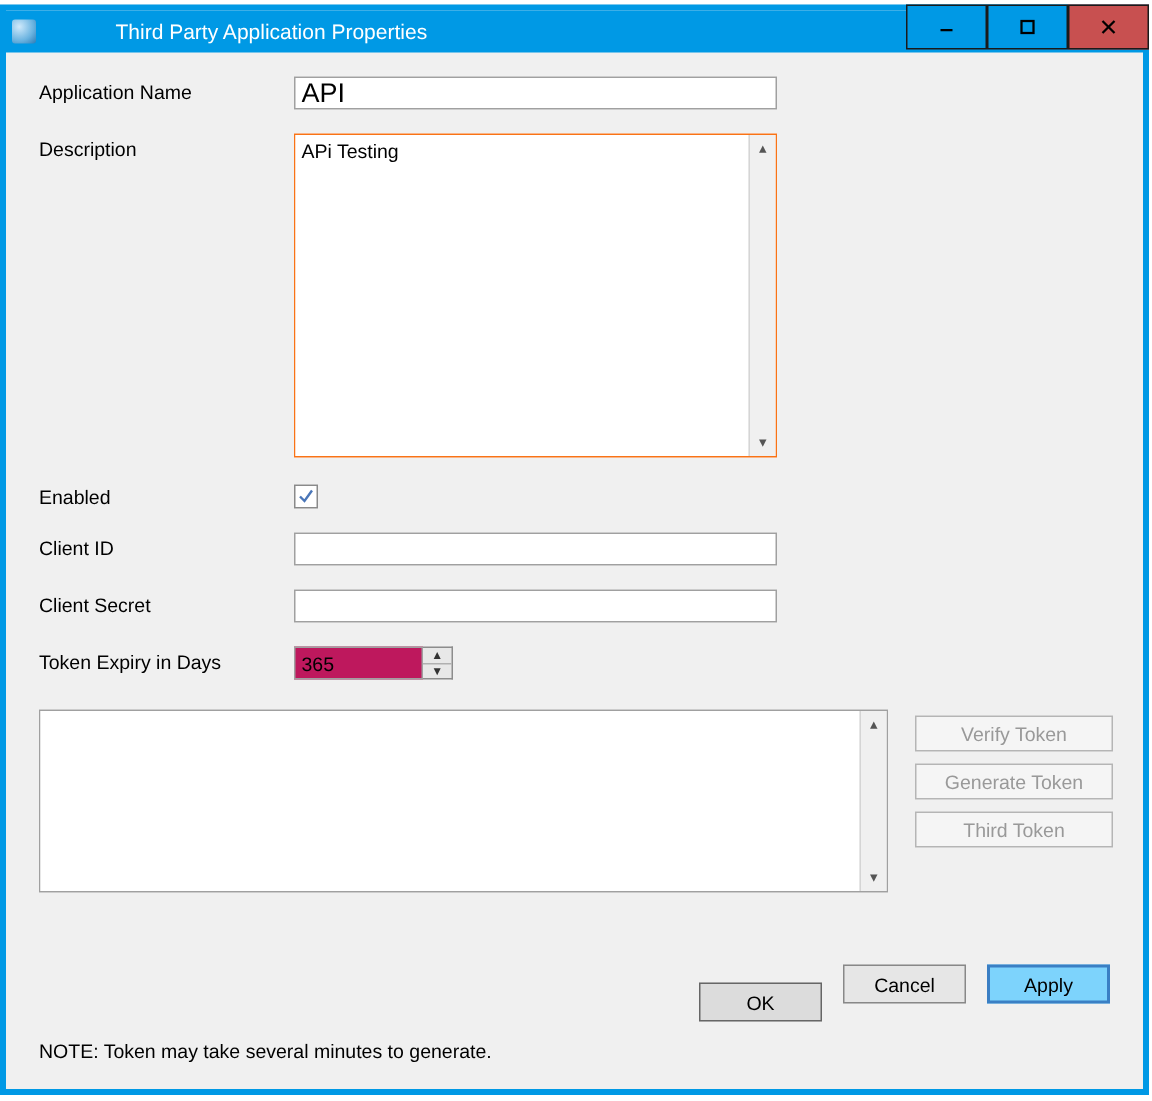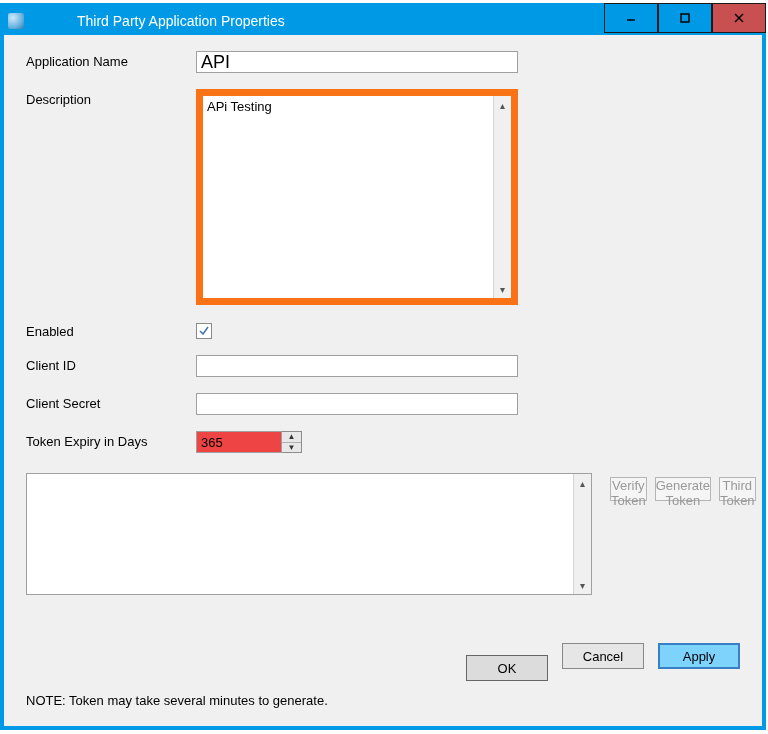--- a/index.html
+++ b/index.html
@@ -92,21 +92,21 @@
     .text-input {
       border: 1px solid #a0a0a0;
       background: #fff;
       padding: 2px 4px;
       font-family: inherit;
       font-size: 18px;
       height: 22px;
       width: 322px;
     }
     .textarea-wrap {
-      border: 7px solid #f97316;
+      border: 1px solid #f97316;
       background: #fff;
       width: 322px;
       height: 216px;
       display: flex;
       justify-content: flex-end;
     }
     .textarea-main {
       flex: 1;
       border: none;
       resize: none;
@@ -153,21 +153,21 @@
       height: 22px;
       width: 322px;
       padding: 2px 4px;
     }
     .spinner {
       display: flex;
       width: 106px;
     }
     .spinner-input {
       border: 1px solid #a0a0a0;
-      background: #ef4444;
+      background: #be185d;
       height: 22px;
       width: 86px;
       padding: 2px 4px;
       font-family: inherit;
       font-size: 13px;
     }
     .spinner-btns {
       border: 1px solid #8d8d8d;
       border-left: none;
       background: #e8e8e8;
@@ -197,20 +197,21 @@
     .token-area {
       border: 1px solid #a0a0a0;
       background: #fff;
       flex: 1;
       height: 122px;
       display: flex;
     }
     .token-buttons {
       width: 132px;
       display: flex;
+      flex-direction: column;
       gap: 8px;
       padding-top: 4px;
     }
     .token-buttons button {
       height: 24px;
       border: 1px solid #b5b5b5;
       background: #f5f5f5;
       color: #999;
       font-family: inherit;
       font-size: 13px;

